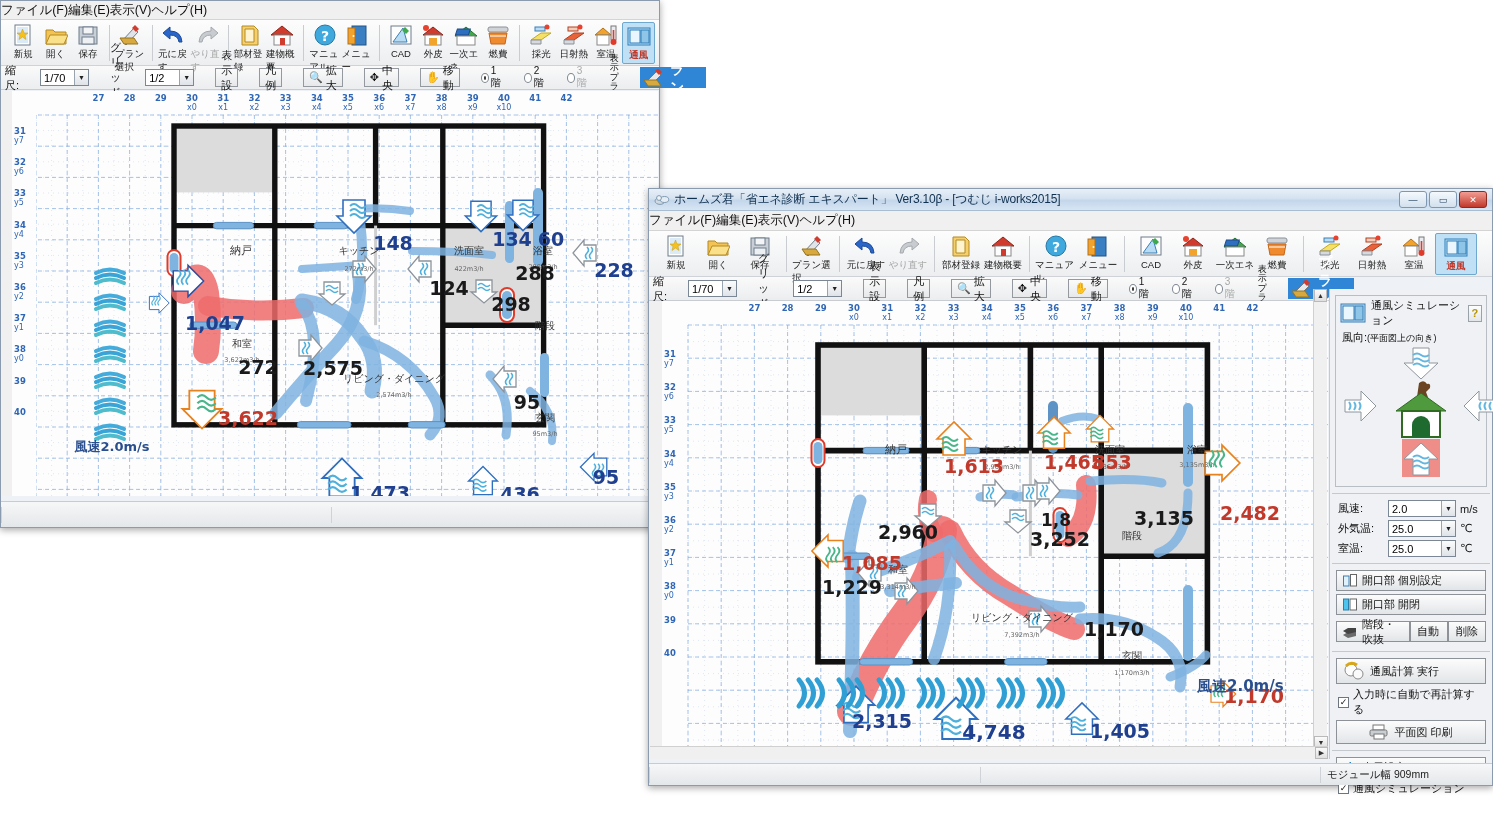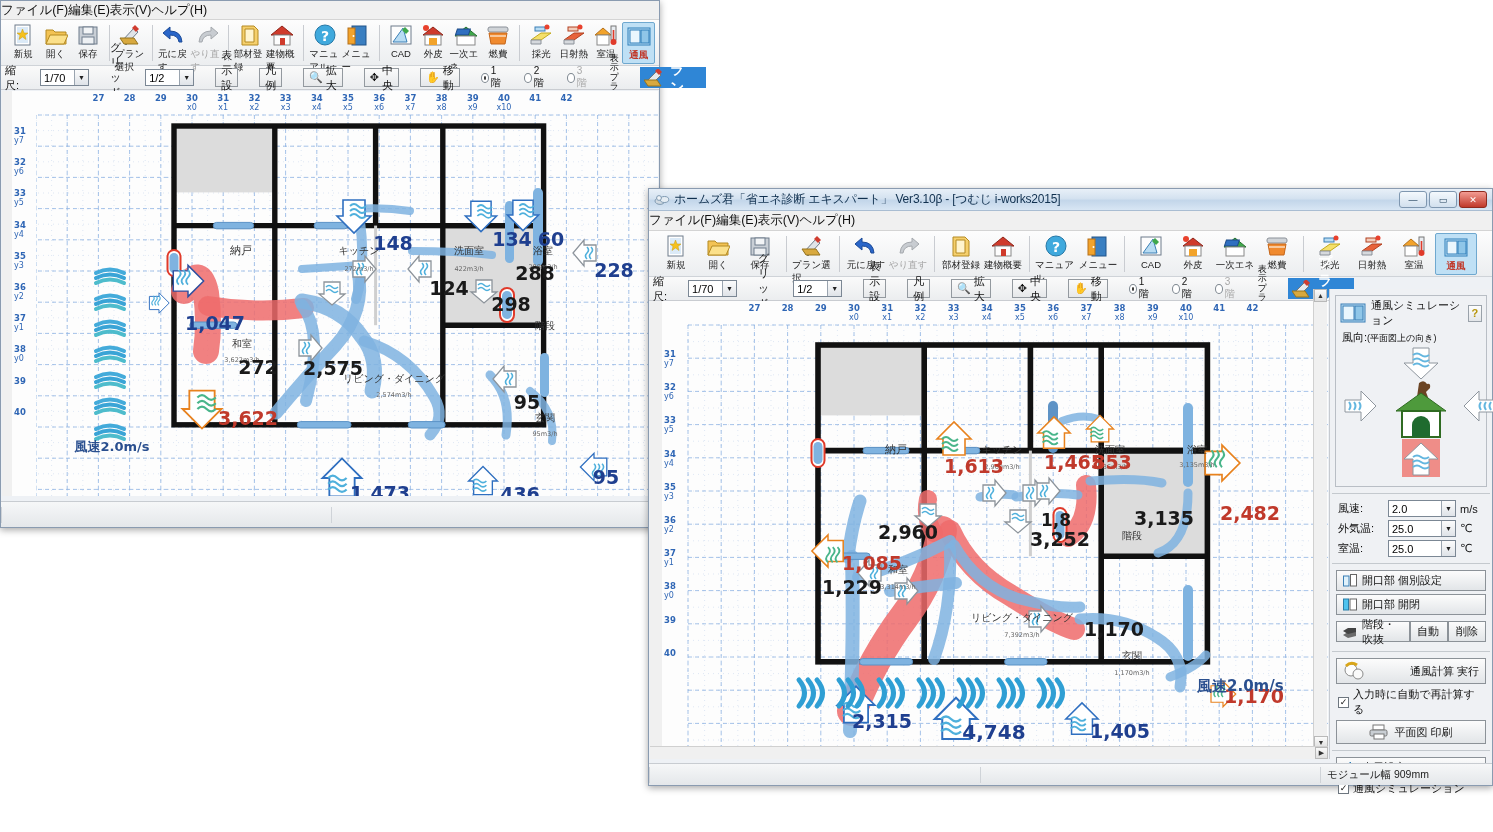--- a/index.html
+++ b/index.html
@@ -1466,21 +1466,21 @@
           </div>
           <div class="pbtn" style="width:38px;justify-content:center;">
             <span>削除</span>
           </div>
         </div>
       </div>
 
       <div class="hr"></div>
 
       <div style="padding:0 6px;">
-        <div class="pbtn" style="height:26px;justify-content:space-between;">
+        <div class="pbtn" style="height:26px;justify-content:flex-start;">
           <span>
             <svg width="22" height="20" viewBox="0 0 22 20">
               <circle cx="8" cy="9" r="6" fill="#fdfdfd" stroke="#8a8a8a"></circle>
               <path d="M3 5 q5 -5 11 -1" stroke="#d9a61a" stroke-width="3" fill="none"></path>
               <circle cx="15" cy="13" r="5" fill="#fafafa" stroke="#8a8a8a"></circle>
             </svg>
           </span>
           <span>通風計算 実行</span>
         </div>
         <div class="chk">

